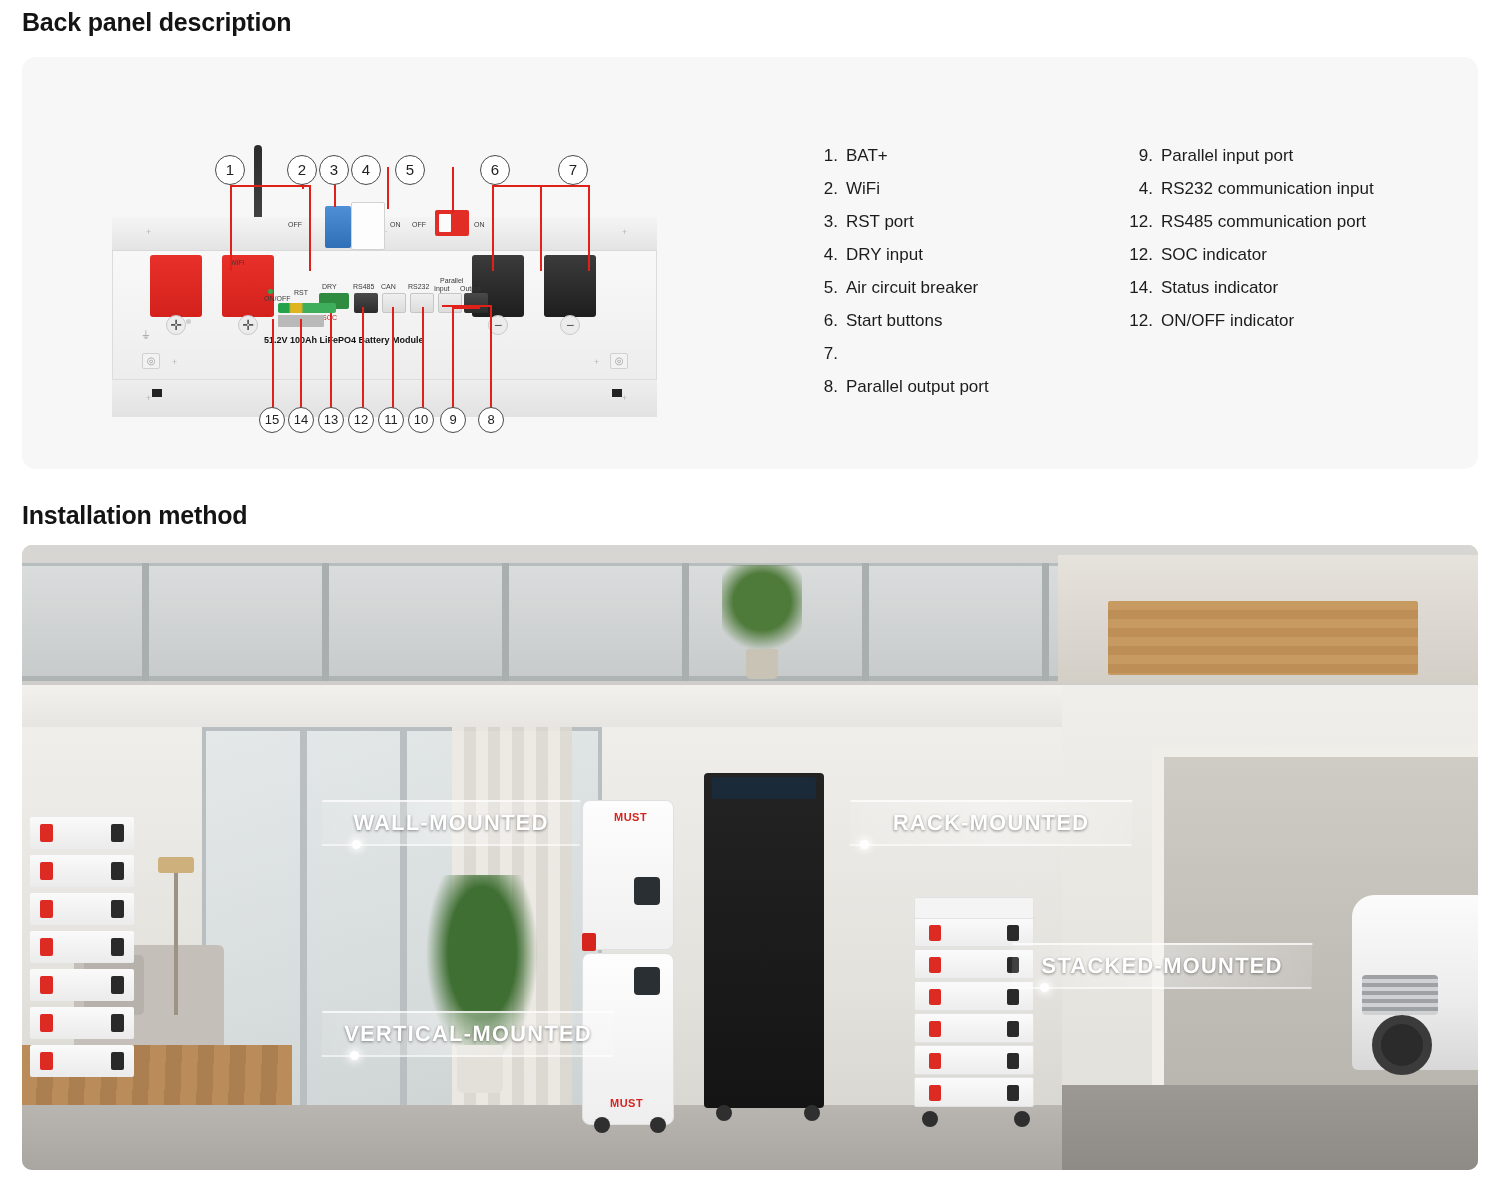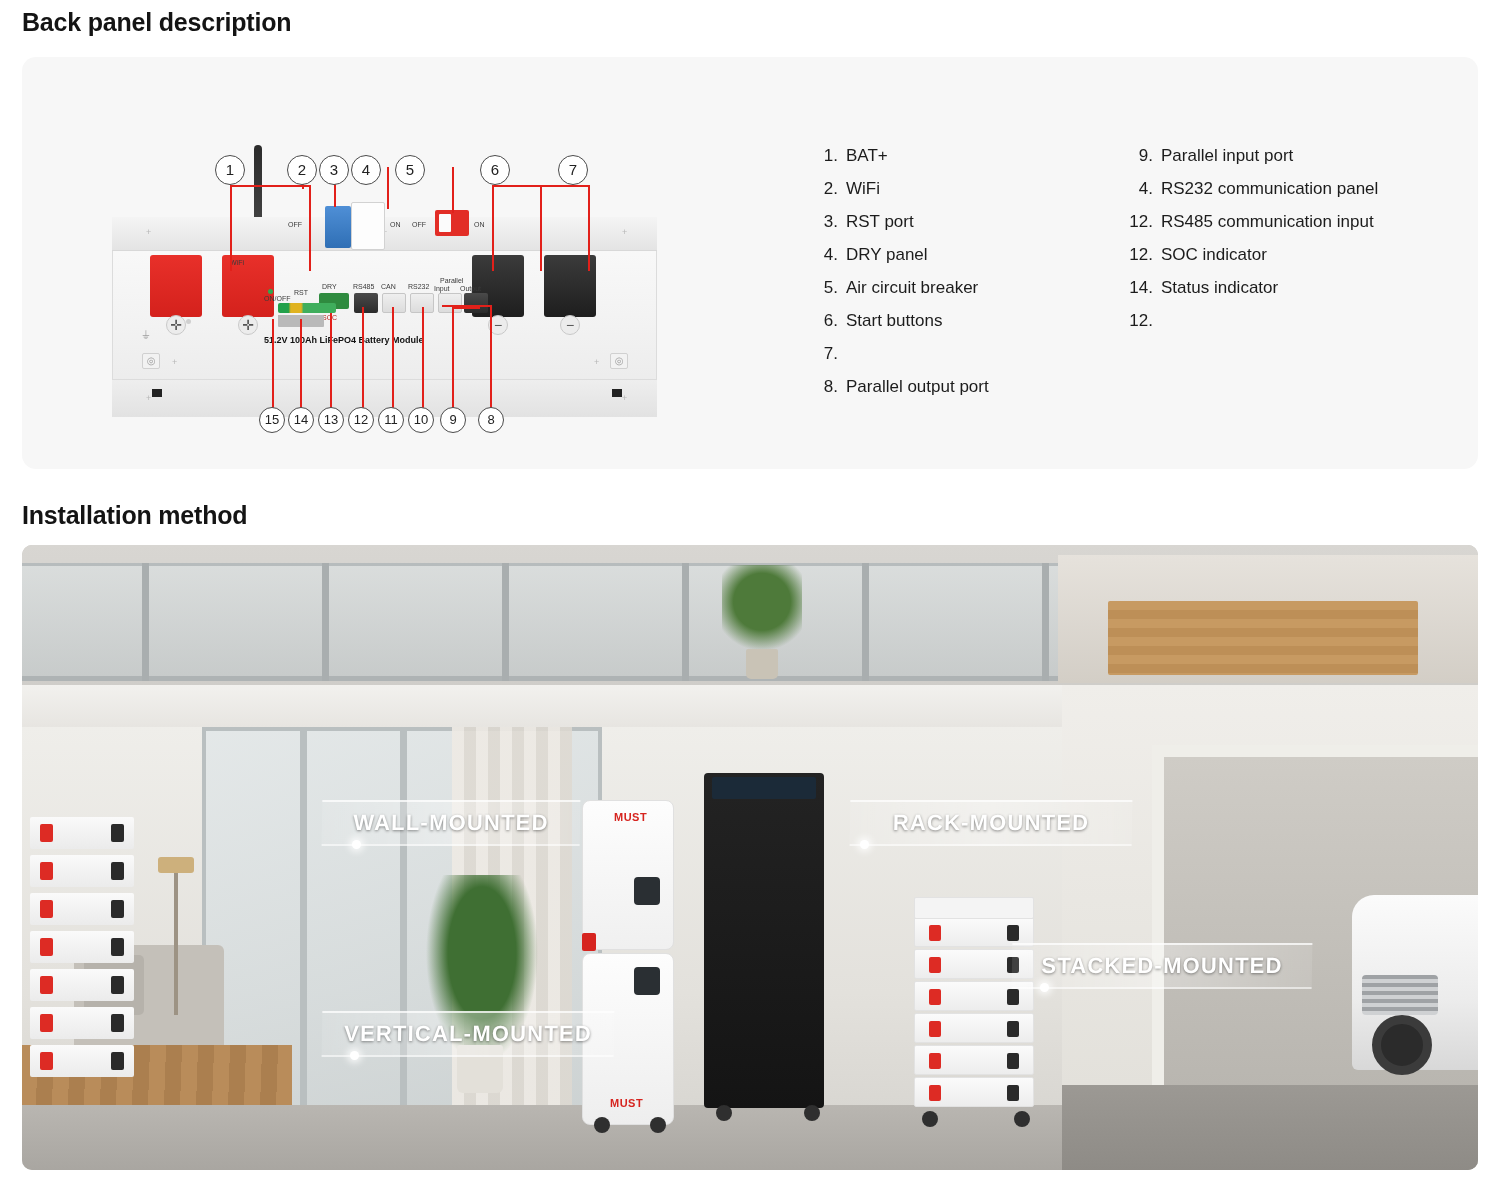--- a/index.html
+++ b/index.html
@@ -578,21 +578,21 @@
       <div class="legend-item">
         <span class="legend-num">2.</span>
         <span class="legend-text">WiFi</span>
       </div>
       <div class="legend-item">
         <span class="legend-num">3.</span>
         <span class="legend-text">RST port</span>
       </div>
       <div class="legend-item">
         <span class="legend-num">4.</span>
-        <span class="legend-text">DRY panel</span>
+        <span class="legend-text">DRY input</span>
       </div>
       <div class="legend-item">
         <span class="legend-num">5.</span>
         <span class="legend-text">Air circuit breaker</span>
       </div>
       <div class="legend-item">
         <span class="legend-num">6.</span>
         <span class="legend-text">Start buttons</span>
       </div>
       <div class="legend-item">
@@ -604,36 +604,37 @@
       </div>
     </div>
 
     <div class="legend-col" id="legend-col-2">
       <div class="legend-item">
         <span class="legend-num">9.</span>
         <span class="legend-text">Parallel input port</span>
       </div>
       <div class="legend-item">
         <span class="legend-num">4.</span>
-        <span class="legend-text">RS232 communication panel</span>
+        <span class="legend-text">RS232 communication input</span>
       </div>
       <div class="legend-item">
         <span class="legend-num">12.</span>
-        <span class="legend-text">RS485 communication input</span>
+        <span class="legend-text">RS485 communication port</span>
       </div>
       <div class="legend-item">
         <span class="legend-num">12.</span>
         <span class="legend-text">SOC indicator</span>
       </div>
       <div class="legend-item">
         <span class="legend-num">14.</span>
         <span class="legend-text">Status indicator</span>
       </div>
       <div class="legend-item">
         <span class="legend-num">12.</span>
+        <span class="legend-text">ON/OFF indicator</span>
       </div>
     </div>
   </div>
 
   <h2 class="section-title" id="install-title">Installation method</h2>
 
   <div id="install-figure">
 
     <div class="balcony"></div>
     <div class="balcony-rail"></div>

